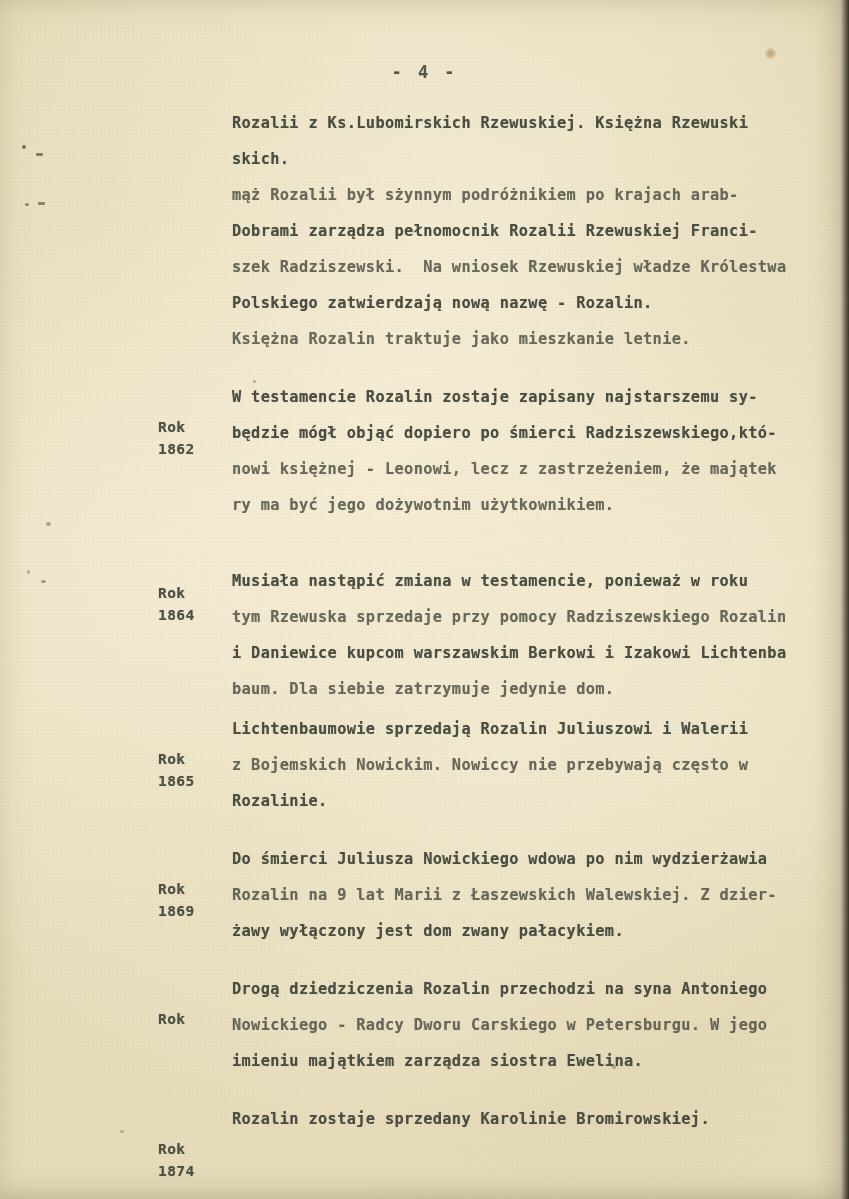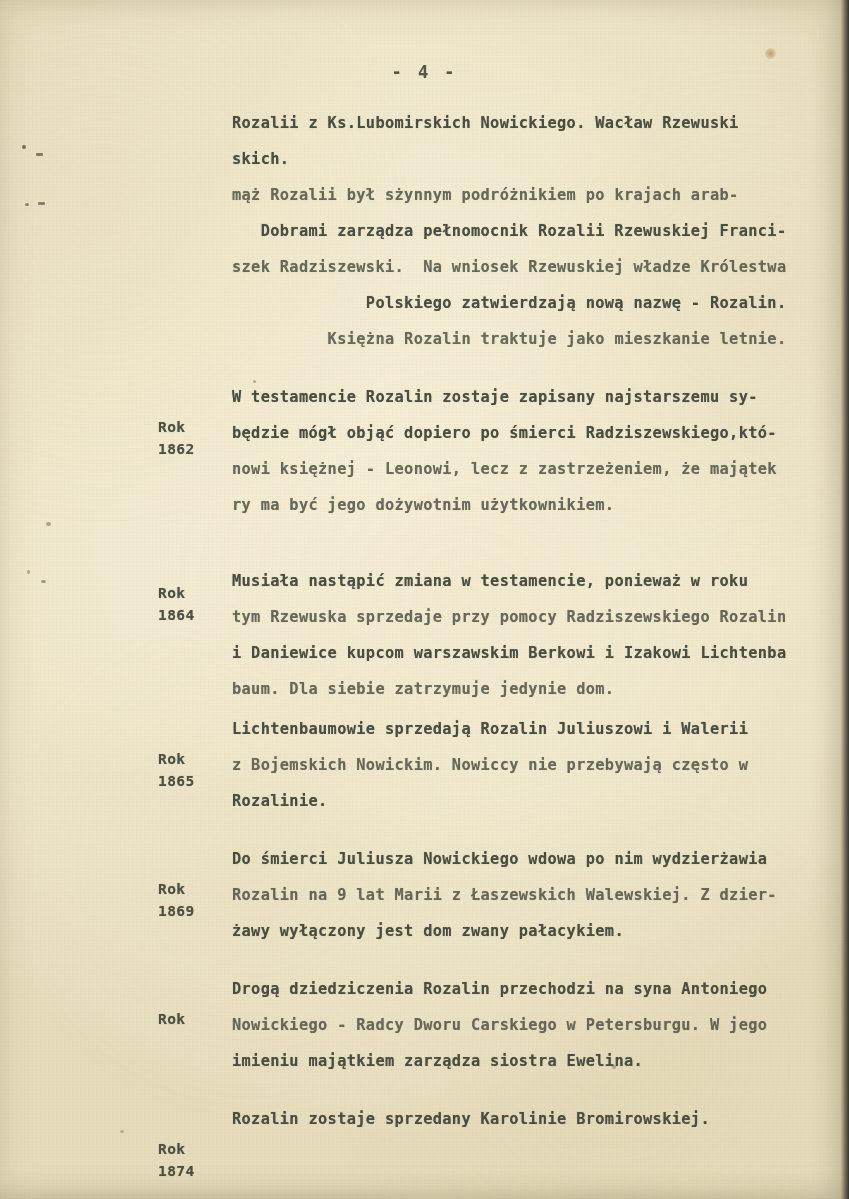--- a/index.html
+++ b/index.html
@@ -143,25 +143,25 @@
 <div id="page">
 
   <div class="paper-base"></div>
   <div class="paper-grain"></div>
   <div class="paper-mottle"></div>
 
   <div id="page-number" class="ink">- 4 -</div>
 
   <div id="body-content">
       <div class="para" style="top: 105px;">
-        <div class="line l-dark">Rozalii z Ks.Lubomirskich Nowickiego. Wacław Rzewuski</div>
+        <div class="line l-dark">Rozalii z Ks.Lubomirskich Rzewuskiej. Księżna Rzewuski</div>
         <div class="line l-dark">skich.</div>
         <div class="line l-faint">mąż Rozalii był sżynnym podróżnikiem po krajach arab-</div>
       </div>
-      <div class="para" style="top: 213px; text-align: right;">
+      <div class="para" style="top: 213px;">
         <div class="line l-dark">Dobrami zarządza pełnomocnik Rozalii Rzewuskiej Franci-</div>
         <div class="line l-faint">szek Radziszewski.  Na wniosek Rzewuskiej władze Królestwa</div>
         <div class="line l-dark">Polskiego zatwierdzają nową nazwę - Rozalin.</div>
         <div class="line l-faint">Księżna Rozalin traktuje jako mieszkanie letnie.</div>
       </div>
       <div class="year-marker" style="top: 384px;">
         <span class="yr-label">Rok</span>
         <span class="yr-value">1862</span>
       </div>
       <div class="para" style="top: 379px;">

